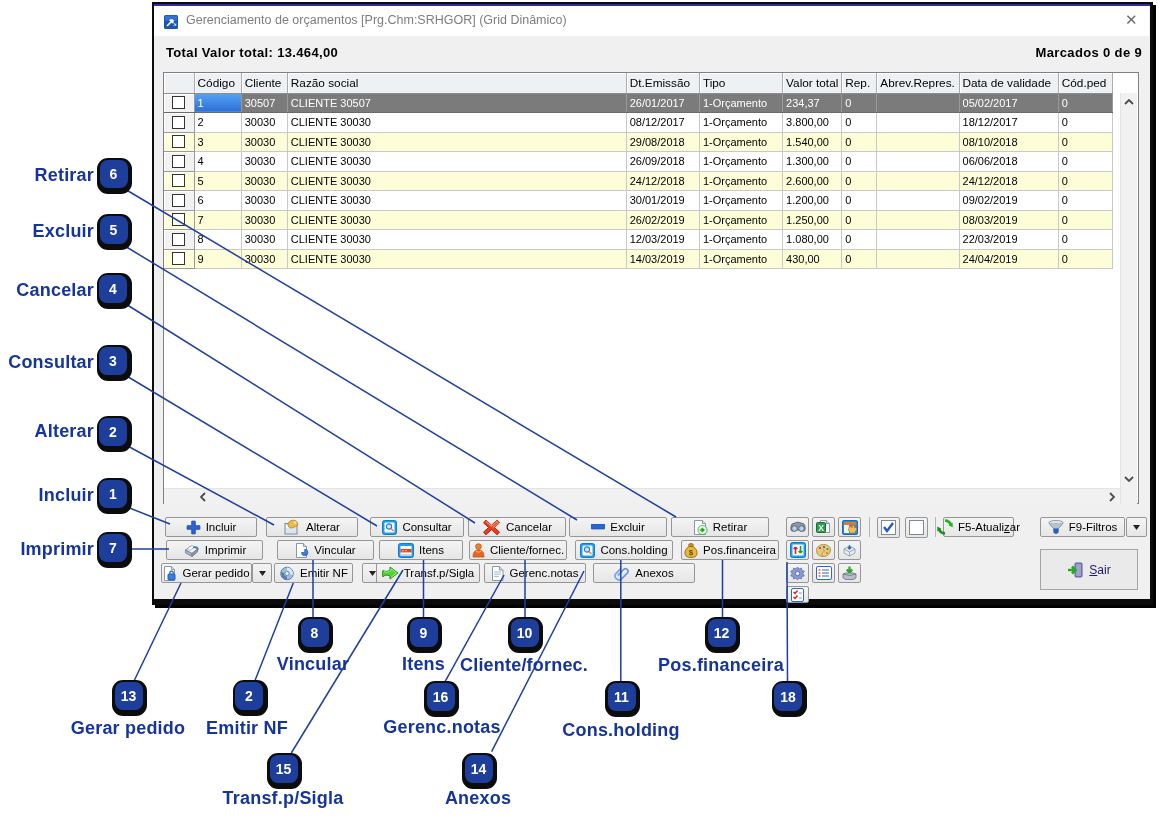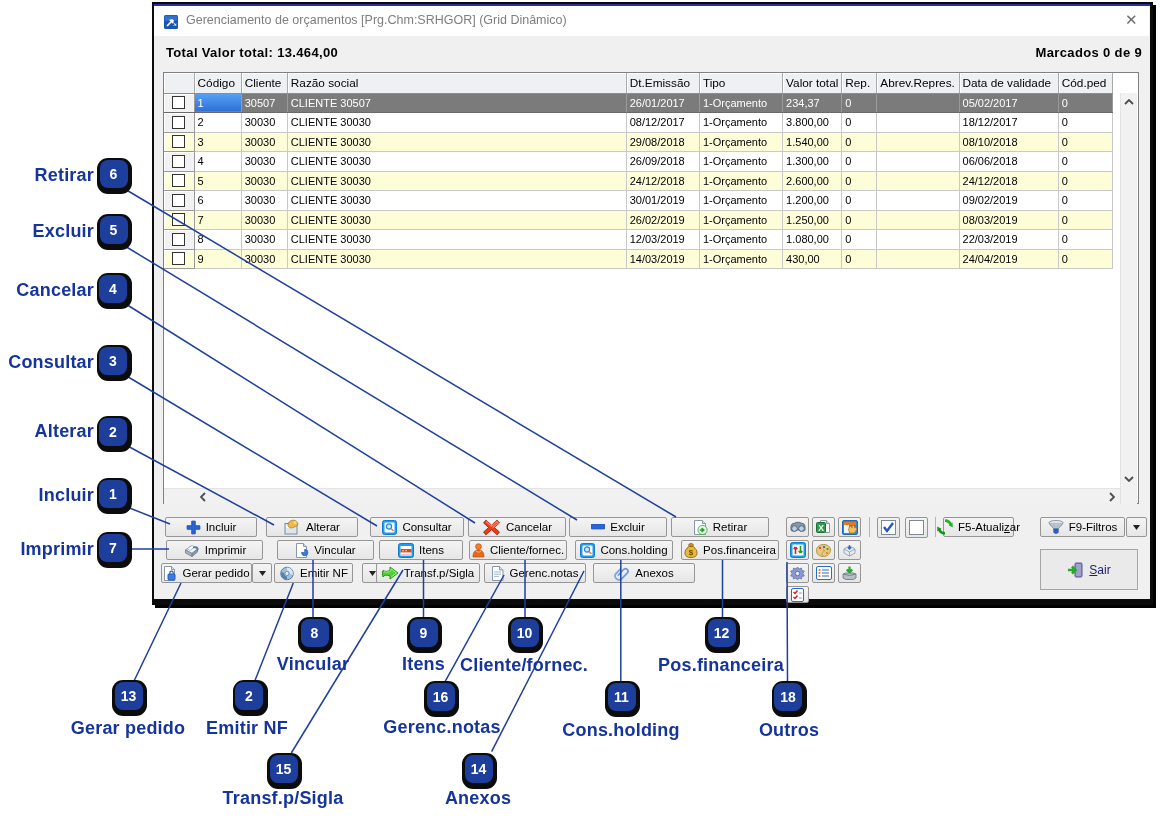--- a/index.html
+++ b/index.html
@@ -622,16 +622,15 @@
 <div class="lab rt" style="left:0;top:484.5px;width:94px">Incluir</div>
 <div class="lab rt" style="left:0;top:539px;width:94px">Imprimir</div>
 <div class="lab ct" style="left:163px;top:654px;width:300px">Vincular</div>
 <div class="lab ct" style="left:273.5px;top:654px;width:300px">Itens</div>
 <div class="lab ct" style="left:374px;top:655px;width:300px">Cliente/fornec.</div>
 <div class="lab ct" style="left:571px;top:655px;width:300px">Pos.financeira</div>
 <div class="lab ct" style="left:-22px;top:718px;width:300px">Gerar pedido</div>
 <div class="lab ct" style="left:97px;top:718px;width:300px">Emitir NF</div>
 <div class="lab ct" style="left:292px;top:717px;width:300px">Gerenc.notas</div>
 <div class="lab ct" style="left:471px;top:720px;width:300px">Cons.holding</div>
-<div class="lab ct" style="left:639px;top:720px;width:300px">Outros</div>
 <div class="lab ct" style="left:133px;top:788px;width:300px">Transf.p/Sigla</div>
 <div class="lab ct" style="left:328px;top:788px;width:300px">Anexos</div>
 </div>
 
 </body></html>

